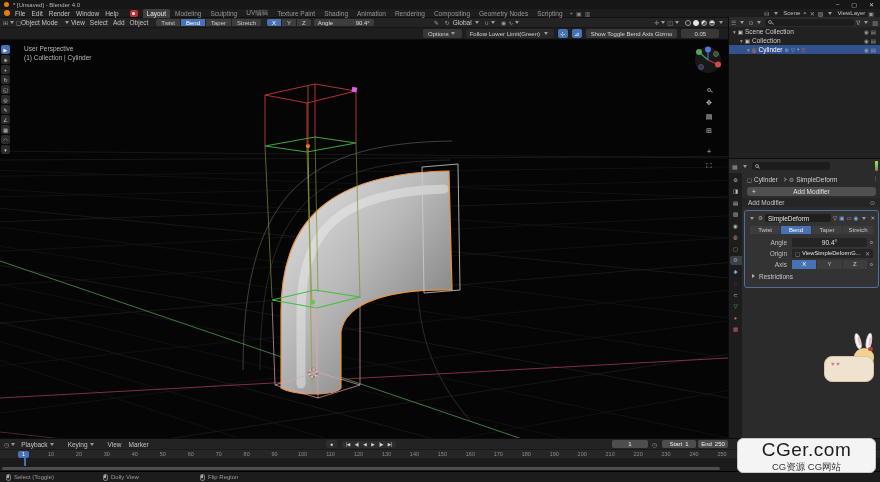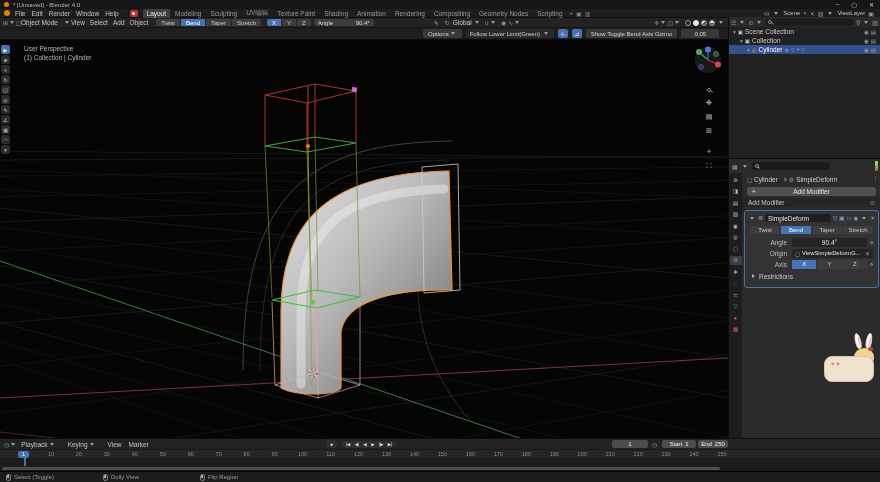--- a/index.html
+++ b/index.html
@@ -661,14 +661,18 @@
     <span class="ear" style="left:31px;transform:rotate(-14deg)"></span>
     <span class="ear" style="left:42px;transform:rotate(10deg)"></span>
     <span class="head"></span>
     <span class="bow"></span>
     <span class="body"></span>
     <span class="face"></span>
     <span class="eye" style="left:36px"></span>
     <span class="eye" style="left:42px"></span>
     <span class="bubble">♥ ♥</span>
   </div>
+  <div class="abs" id="watermark">
+    <div id="wm1">CGer.com</div>
+    <div id="wm2">CG资源 CG网站</div>
+  </div>
 
 </div>
 
 </body></html>

